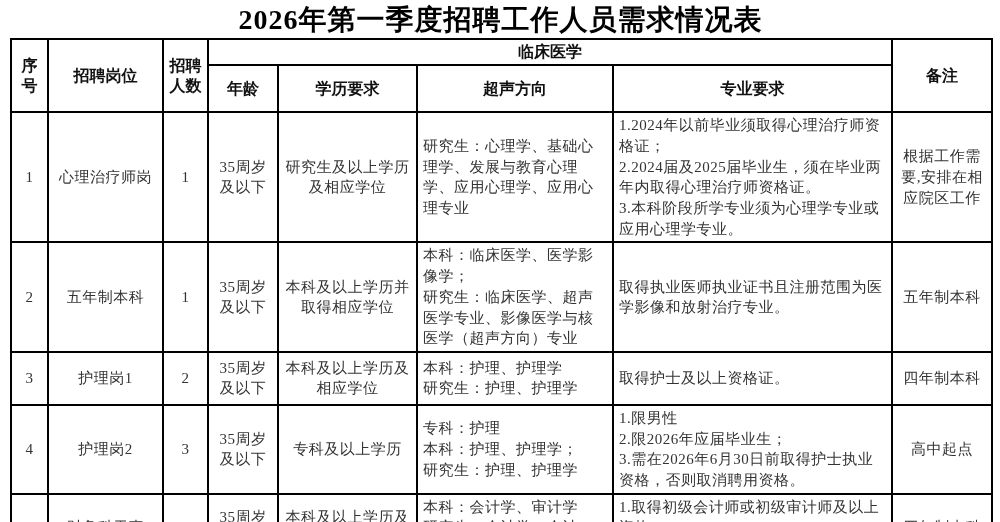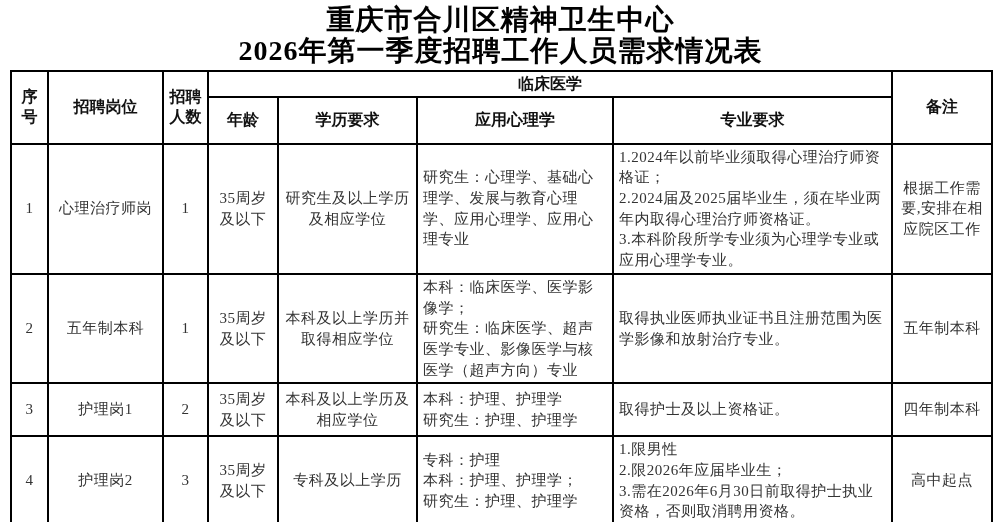--- a/index.html
+++ b/index.html
@@ -74,21 +74,20 @@
   tr.r2 { height: 96px; }
   tr.r3 { height: 53px; }
   tr.r4 { height: 68px; }
   tr.r5 { height: 64px; }
 </style>
 </head>
 <body>
 
 <div class="page">
 
-  <div class="doc-title">重庆市合川区精神卫生中心</div>
   <div class="doc-title">2026年第一季度招聘工作人员需求情况表</div>
 
   <table class="req-table">
     <colgroup>
       <col class="c-serial">
         <col class="c-position">
         <col class="c-headcount">
       <col class="c-age">
         <col class="c-education">
         <col class="c-major">
@@ -101,21 +100,21 @@
 号</th>
         <th rowspan="2">招聘岗位</th>
         <th rowspan="2">招聘
 人数</th>
         <th colspan="4">临床医学</th>
         <th rowspan="2">备注</th>
       </tr>
       <tr class="hdr-sub">
         <th>年龄</th>
         <th>学历要求</th>
-        <th>应用心理学</th>
+        <th>超声方向</th>
         <th>专业要求</th>
       </tr>
     </thead>
     <tbody>
       <tr class="r1">
         <td>1</td>
         <td>心理治疗师岗</td>
         <td>1</td>
         <td>35周岁
 及以下</td>

